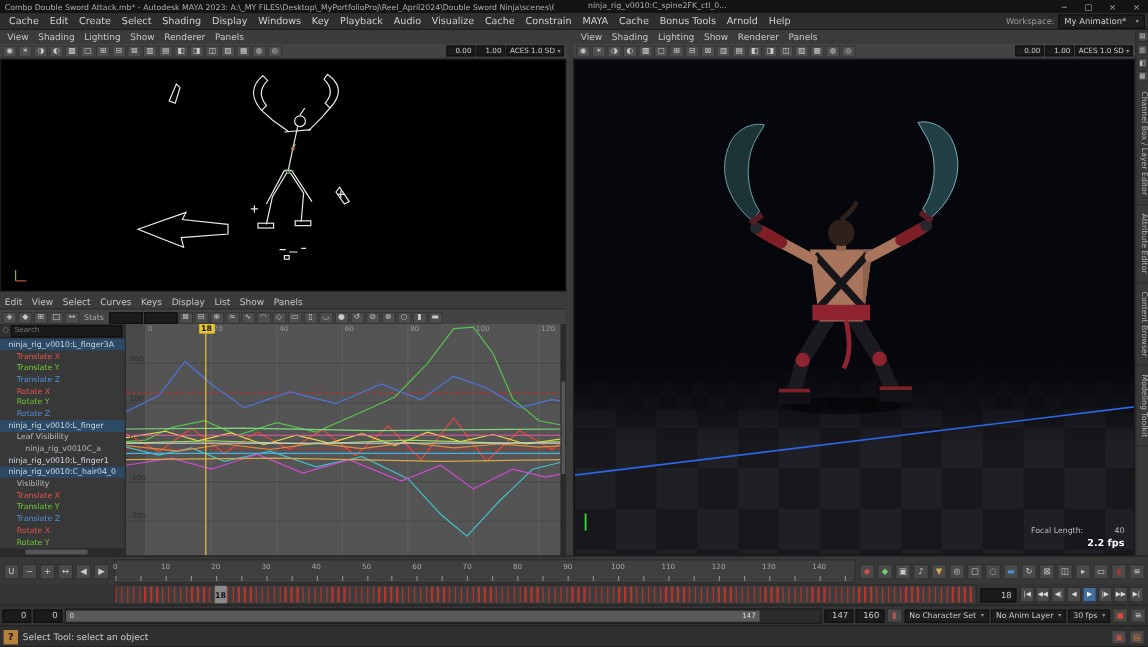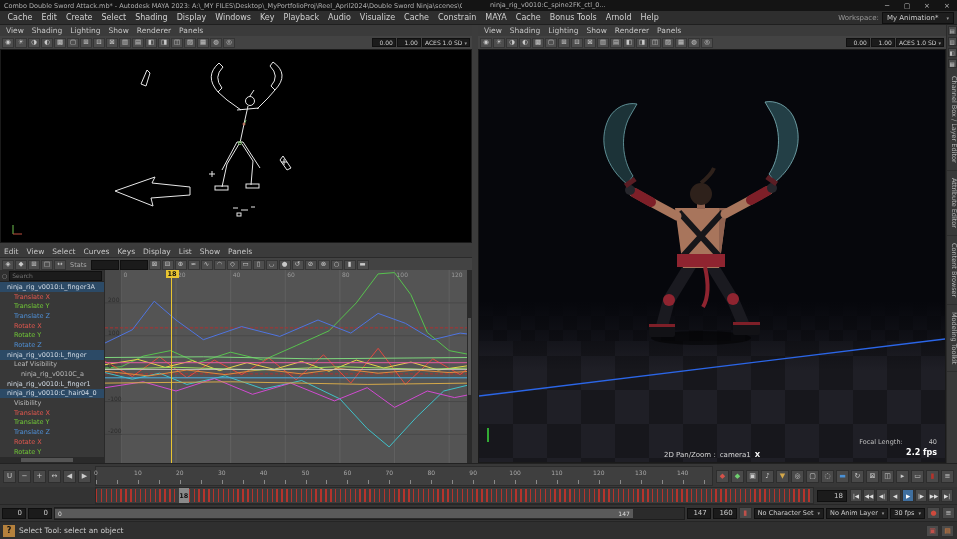--- a/index.html
+++ b/index.html
@@ -444,25 +444,20 @@
         <circle cx="293" cy="138" r="5" fill="#26262c"></circle>
         <rect x="218" y="150" width="8" height="9" fill="#8f6250"></rect>
         <circle cx="222" cy="144" r="11" fill="#2e211b"></circle>
         <path d="M222,133 q10,-8 13,-15" stroke="#2e211b" stroke-width="4" fill="none"></path>
         <path d="M148,134 C128,118 118,92 130,68 C136,57 148,52 158,54 L151,66 C141,84 143,110 154,126 Z" fill="#1c3338" stroke="#6ea7ad" stroke-width="0.8"></path>
         <path d="M296,132 C316,116 326,90 314,66 C308,55 296,50 286,52 L293,64 C303,82 301,108 290,124 Z" fill="#233f46" stroke="#7fb6bd" stroke-width="0.8"></path>
         <rect x="145" y="130" width="12" height="5" fill="#5a1d24" transform="rotate(-35 151 132)"></rect>
         <rect x="287" y="128" width="12" height="5" fill="#5a1d24" transform="rotate(35 293 130)"></rect>
       </g>
     </svg>
-    <div id="panzoom-overlay">
-      <span>2D Pan/Zoom :</span>
-      <span>camera1</span>
-      <span id="panzoom-close">X</span>
-    </div>
     <div id="focal-overlay">
       <span>Focal Length:</span>
       <span>40</span>
     </div>
     <div id="fps-overlay">2.2 fps</div>
   </div>
 
   <div id="sidebar">
       <div class="sb-ico">▤</div>
       <div class="sb-ico">▥</div>

